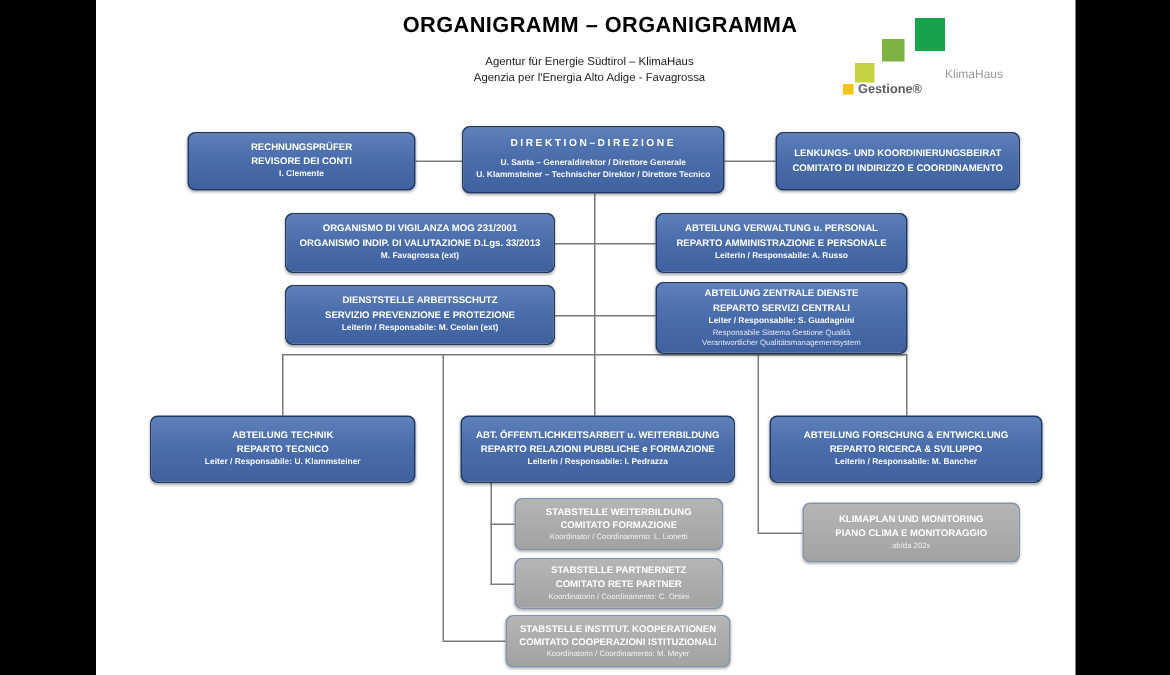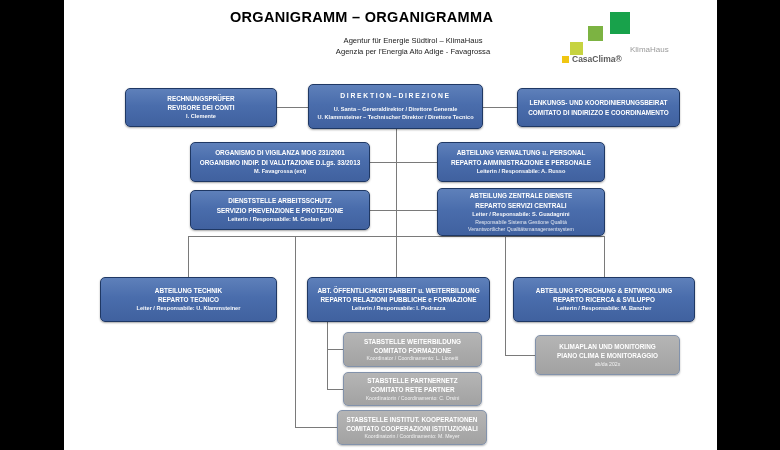--- a/index.html
+++ b/index.html
@@ -1,22 +1,22 @@
 <!DOCTYPE html>
 <html><head>
 <meta charset="utf-8">
 <style>
   html,body{margin:0;padding:0;background:#000;}
   .stage{position:relative;width:780px;height:450px;background:#000;overflow:hidden;
          font-family:"Liberation Sans","DejaVu Sans",sans-serif;}
   .slide{position:absolute;left:64px;top:0;width:653px;height:450px;background:#ffffff;}
   
-  .title{position:absolute;left:230px;top:9px;width:340px;text-align:left;
+  .title{position:absolute;left:230px;top:9px;width:340px;text-align:center;
          font-size:14.5px;font-weight:bold;color:#000;letter-spacing:.3px;}
-  .subtitle{position:absolute;left:243px;top:36px;width:340px;text-align:center;
+  .subtitle{position:absolute;left:223px;top:36px;width:340px;text-align:center;
             font-size:7.6px;color:#1a1a1a;line-height:1.4;}
   
   .logo{position:absolute;left:561px;top:8px;width:132px;height:62px;}
   .sq{position:absolute;}
   .brand1{position:absolute;left:25px;top:37px;font-size:8px;color:#9b9b9b;padding-left:44px;}
   .brand2{position:absolute;left:11px;top:46px;font-size:8.5px;font-weight:bold;color:#5c5c5c;}
   
   .hl{position:absolute;height:1px;background:#7a7a7a;}
   .vl{position:absolute;width:1px;background:#7a7a7a;}
   
@@ -42,21 +42,21 @@
     <div>Agentur für Energie Südtirol – KlimaHaus</div>
     <div>Agenzia per l'Energia Alto Adige - Favagrossa</div>
   </div>
 
   <div class="logo">
     <div class="sq" style="left:49px;top:4px;width:20px;height:22px;background:#18a24b;"></div>
     <div class="sq" style="left:27px;top:18px;width:15px;height:15px;background:#7cb342;"></div>
     <div class="sq" style="left:9px;top:34px;width:13px;height:13px;background:#c6d340;"></div>
     <div class="sq" style="left:1px;top:48px;width:7px;height:7px;background:#f0c612;"></div>
     <div class="brand1">KlimaHaus</div>
-    <div class="brand2">CasaClima®</div>
+    <div class="brand2">Gestione®</div>
   </div>
 
   <div class="hl" style="left:277px;top:107px;width:31px;"></div>
   <div class="hl" style="left:483px;top:107px;width:34px;"></div>
   <div class="vl" style="left:396px;top:129px;height:148px;"></div>
   <div class="hl" style="left:370px;top:162px;width:27px;"></div>
   <div class="hl" style="left:396px;top:162px;width:41px;"></div>
   <div class="hl" style="left:370px;top:210px;width:27px;"></div>
   <div class="hl" style="left:396px;top:210px;width:41px;"></div>
   <div class="hl" style="left:188px;top:236px;width:416px;"></div>

